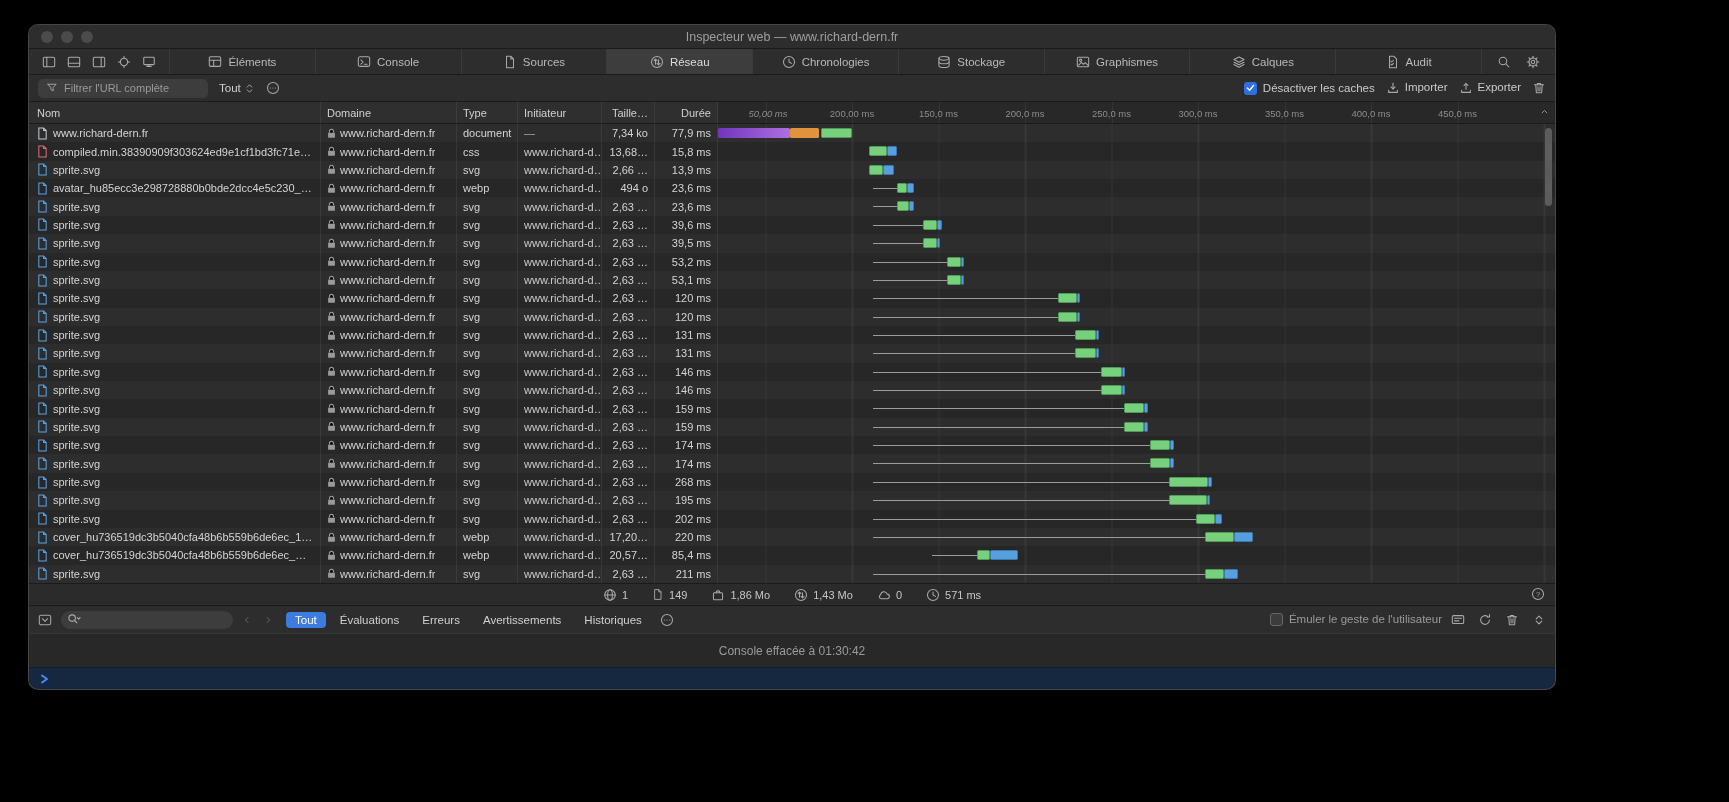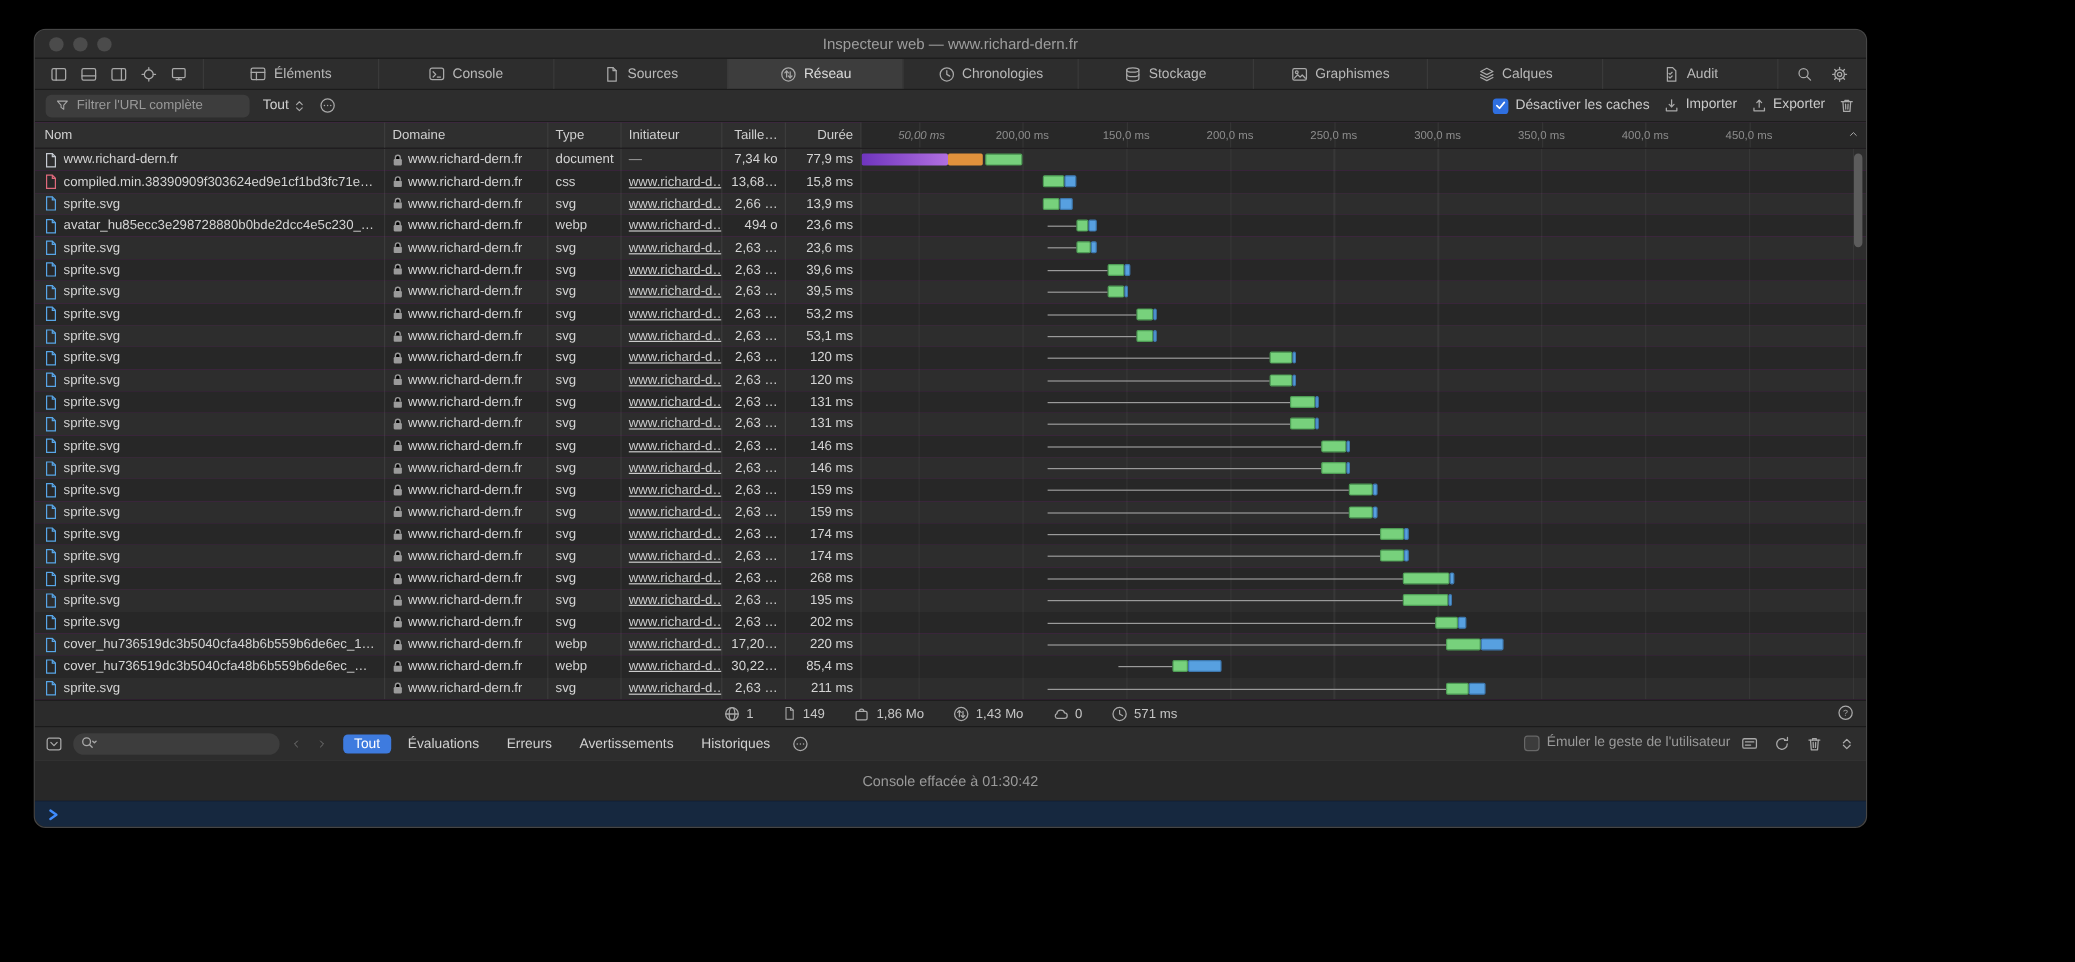--- a/index.html
+++ b/index.html
@@ -53,21 +53,21 @@
   .rchev{position:absolute;right:5px;top:4px;}
   .tbody{flex:1;overflow:hidden;}
   .nrow{display:flex;height:18.36px;align-items:stretch;font-size:11px;color:#d4d4d4;}
   .nrow.odd{background:#2d2d2d;}
   .nrow.even{background:#272727;}
   .c{display:flex;align-items:center;padding:0 6px;border-right:1px solid rgba(255,255,255,0.07);overflow:hidden;white-space:nowrap;}
   .c.name{gap:5px;}
   .c.domain{gap:4px;}
   .trunc{overflow:hidden;text-overflow:ellipsis;white-space:nowrap;}
   .ficon,.lock{flex:0 0 auto;display:inline-flex;}
-  .ilink{color:#cbcbcb;text-decoration:underline;cursor:pointer;}
+  .ilink{color:#cbcbcb;cursor:pointer;}
   .dimtxt{color:#a8a8a8;}
   .c.wf{flex:1;position:relative;border-right:none;padding:0;
     background-image:repeating-linear-gradient(90deg, rgba(255,255,255,0.05) 0 1px, transparent 1px 86.5px);
     background-position:47.5px 0;}
   .wline{position:absolute;top:9px;height:1px;background:#9b9b9b;}
   .wseg{position:absolute;top:4px;height:10px;border-radius:1.5px;}
   .wseg.g{background:#77d17c;border:1px solid #4e9c55;}
   .wseg.b{background:#57a0e0;border:1px solid #3d77ad;}
   .wseg.p{background:linear-gradient(90deg,#6f35be,#b06fe0);}
   .wseg.o{background:#e0923c;}
@@ -1088,21 +1088,21 @@
                 <rect x="1.2" y="5" width="7.6" height="5.8" rx="1" fill="#9a9a9a" stroke="none"></rect>
                 <path d="M2.8 5 V3.6 a2.2 2.2 0 0 1 4.4 0 V5" stroke="#9a9a9a" stroke-width="1.3"></path>
               </svg>
             </span>
             <span class="trunc">www.richard-dern.fr</span>
           </div>
           <div class="c type">webp</div>
           <div class="c init">
             <a class="ilink">www.richard-d…</a>
           </div>
-          <div class="c size">30,22…</div>
+          <div class="c size">20,57…</div>
           <div class="c dur">85,4 ms</div>
           <div class="c wf">
             <div class="wline" style="left:213.57999999999998px;width:44.98000000000002px"></div>
             <div class="wseg g" style="left:258.56px;width:13.839999999999975px"></div>
             <div class="wseg b" style="left:272.4px;width:27.680000000000007px"></div>
           </div>
         </div>
         <div class="nrow odd">
           <div class="c name">
             <span class="ficon">

